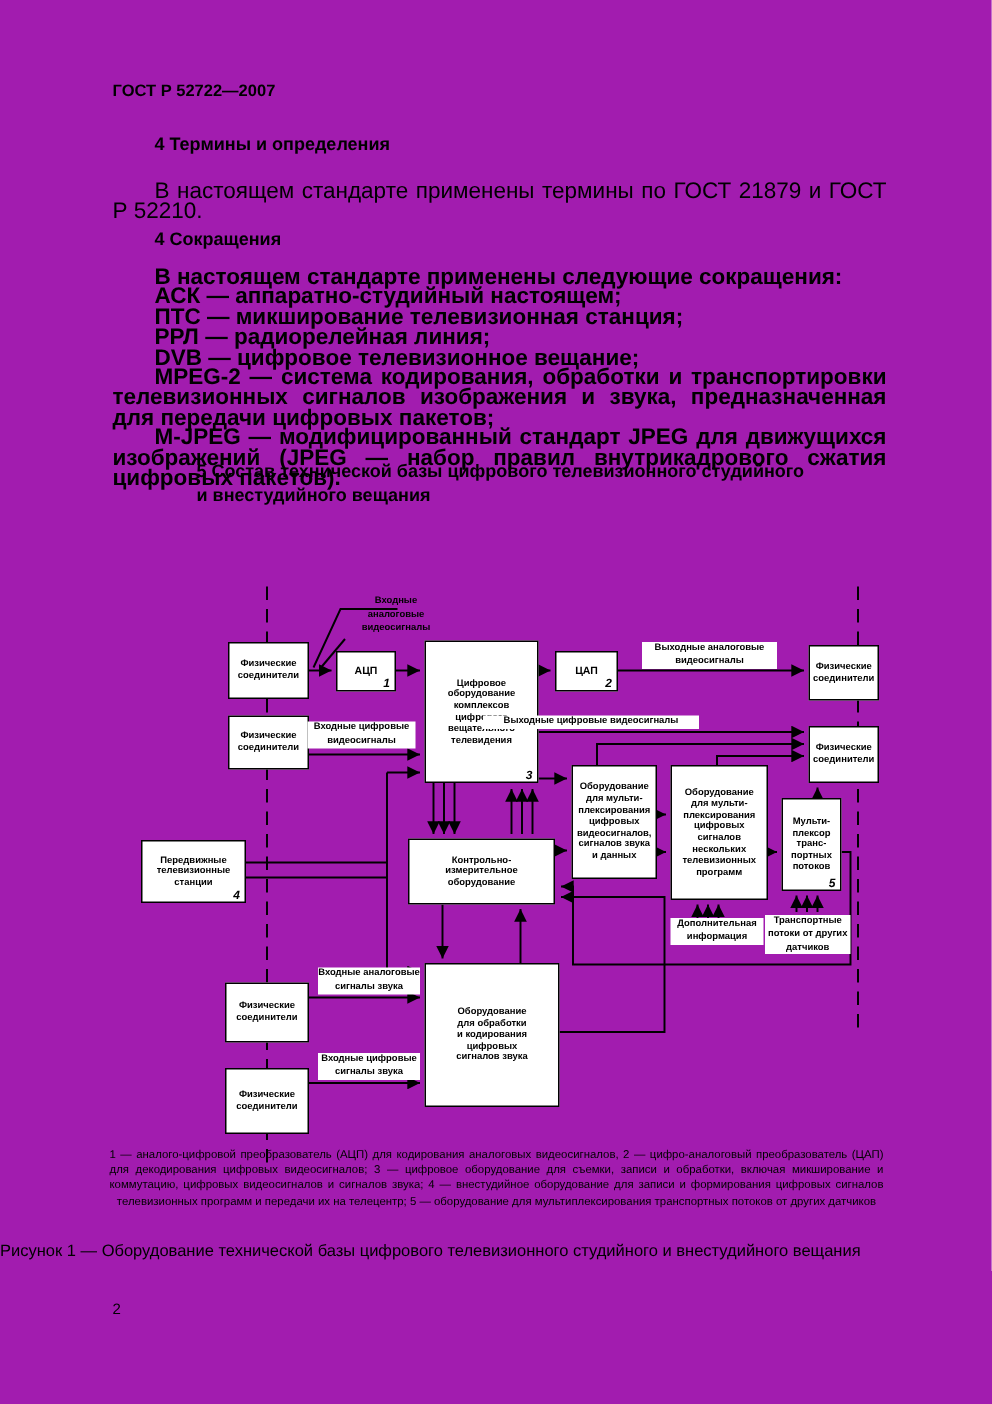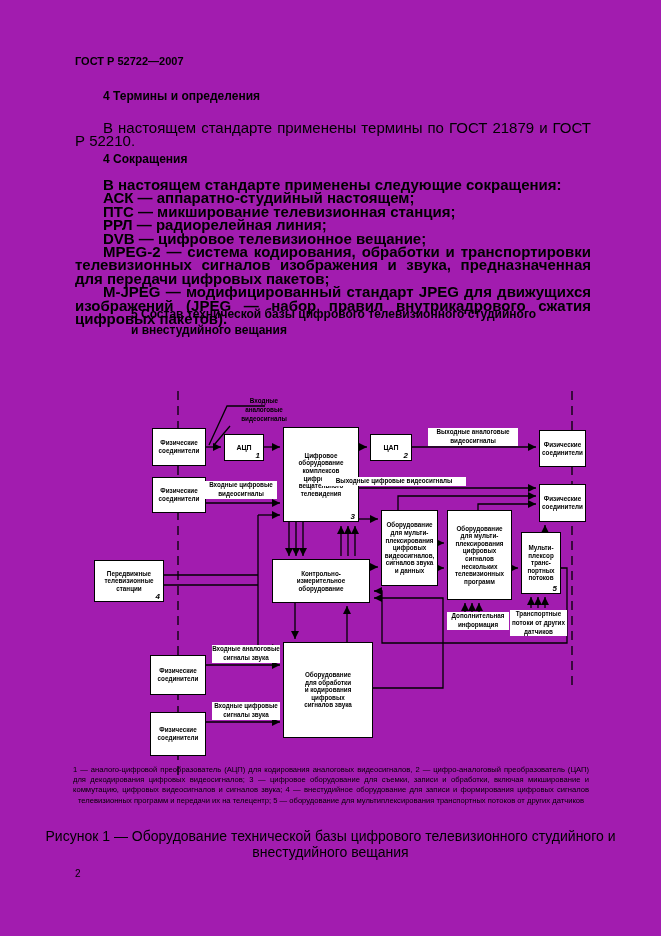--- a/index.html
+++ b/index.html
@@ -7,21 +7,21 @@
     position:relative; width:661px; height:936px; background:#a21caf;
     font-family:"Liberation Sans", sans-serif; color:#000; overflow:hidden;padding-left:24px;
   }
   .abs { position:absolute; }
   .doc-header { font-size:11px; font-weight:bold; }
   .h2 { font-size:12px; font-weight:bold; line-height:16px; white-space:pre-line; }
   .body-text { font-size:15px; line-height:13.4px; text-align:justify; }
   .ind { text-indent:28px; }
   .abbr-item { text-indent:28px;font-weight:bold; }
   .footnote { font-size:7.6px; line-height:10.2px; text-align:justify; text-align-last:center; }
-  .caption { font-size:14px; text-align:center; }
+  .caption { font-size:11px; }
   .pagenum { font-size:10px; }
 
   
   #figure-wires { position:absolute; left:0; top:0; }
   .box {
     position:absolute; background:#fff; border:1.7px solid #000;
     display:flex; align-items:center; justify-content:center;
     text-align:center; font-size:6.3px; font-weight:bold; line-height:7.6px;
     box-sizing:border-box;
   }

